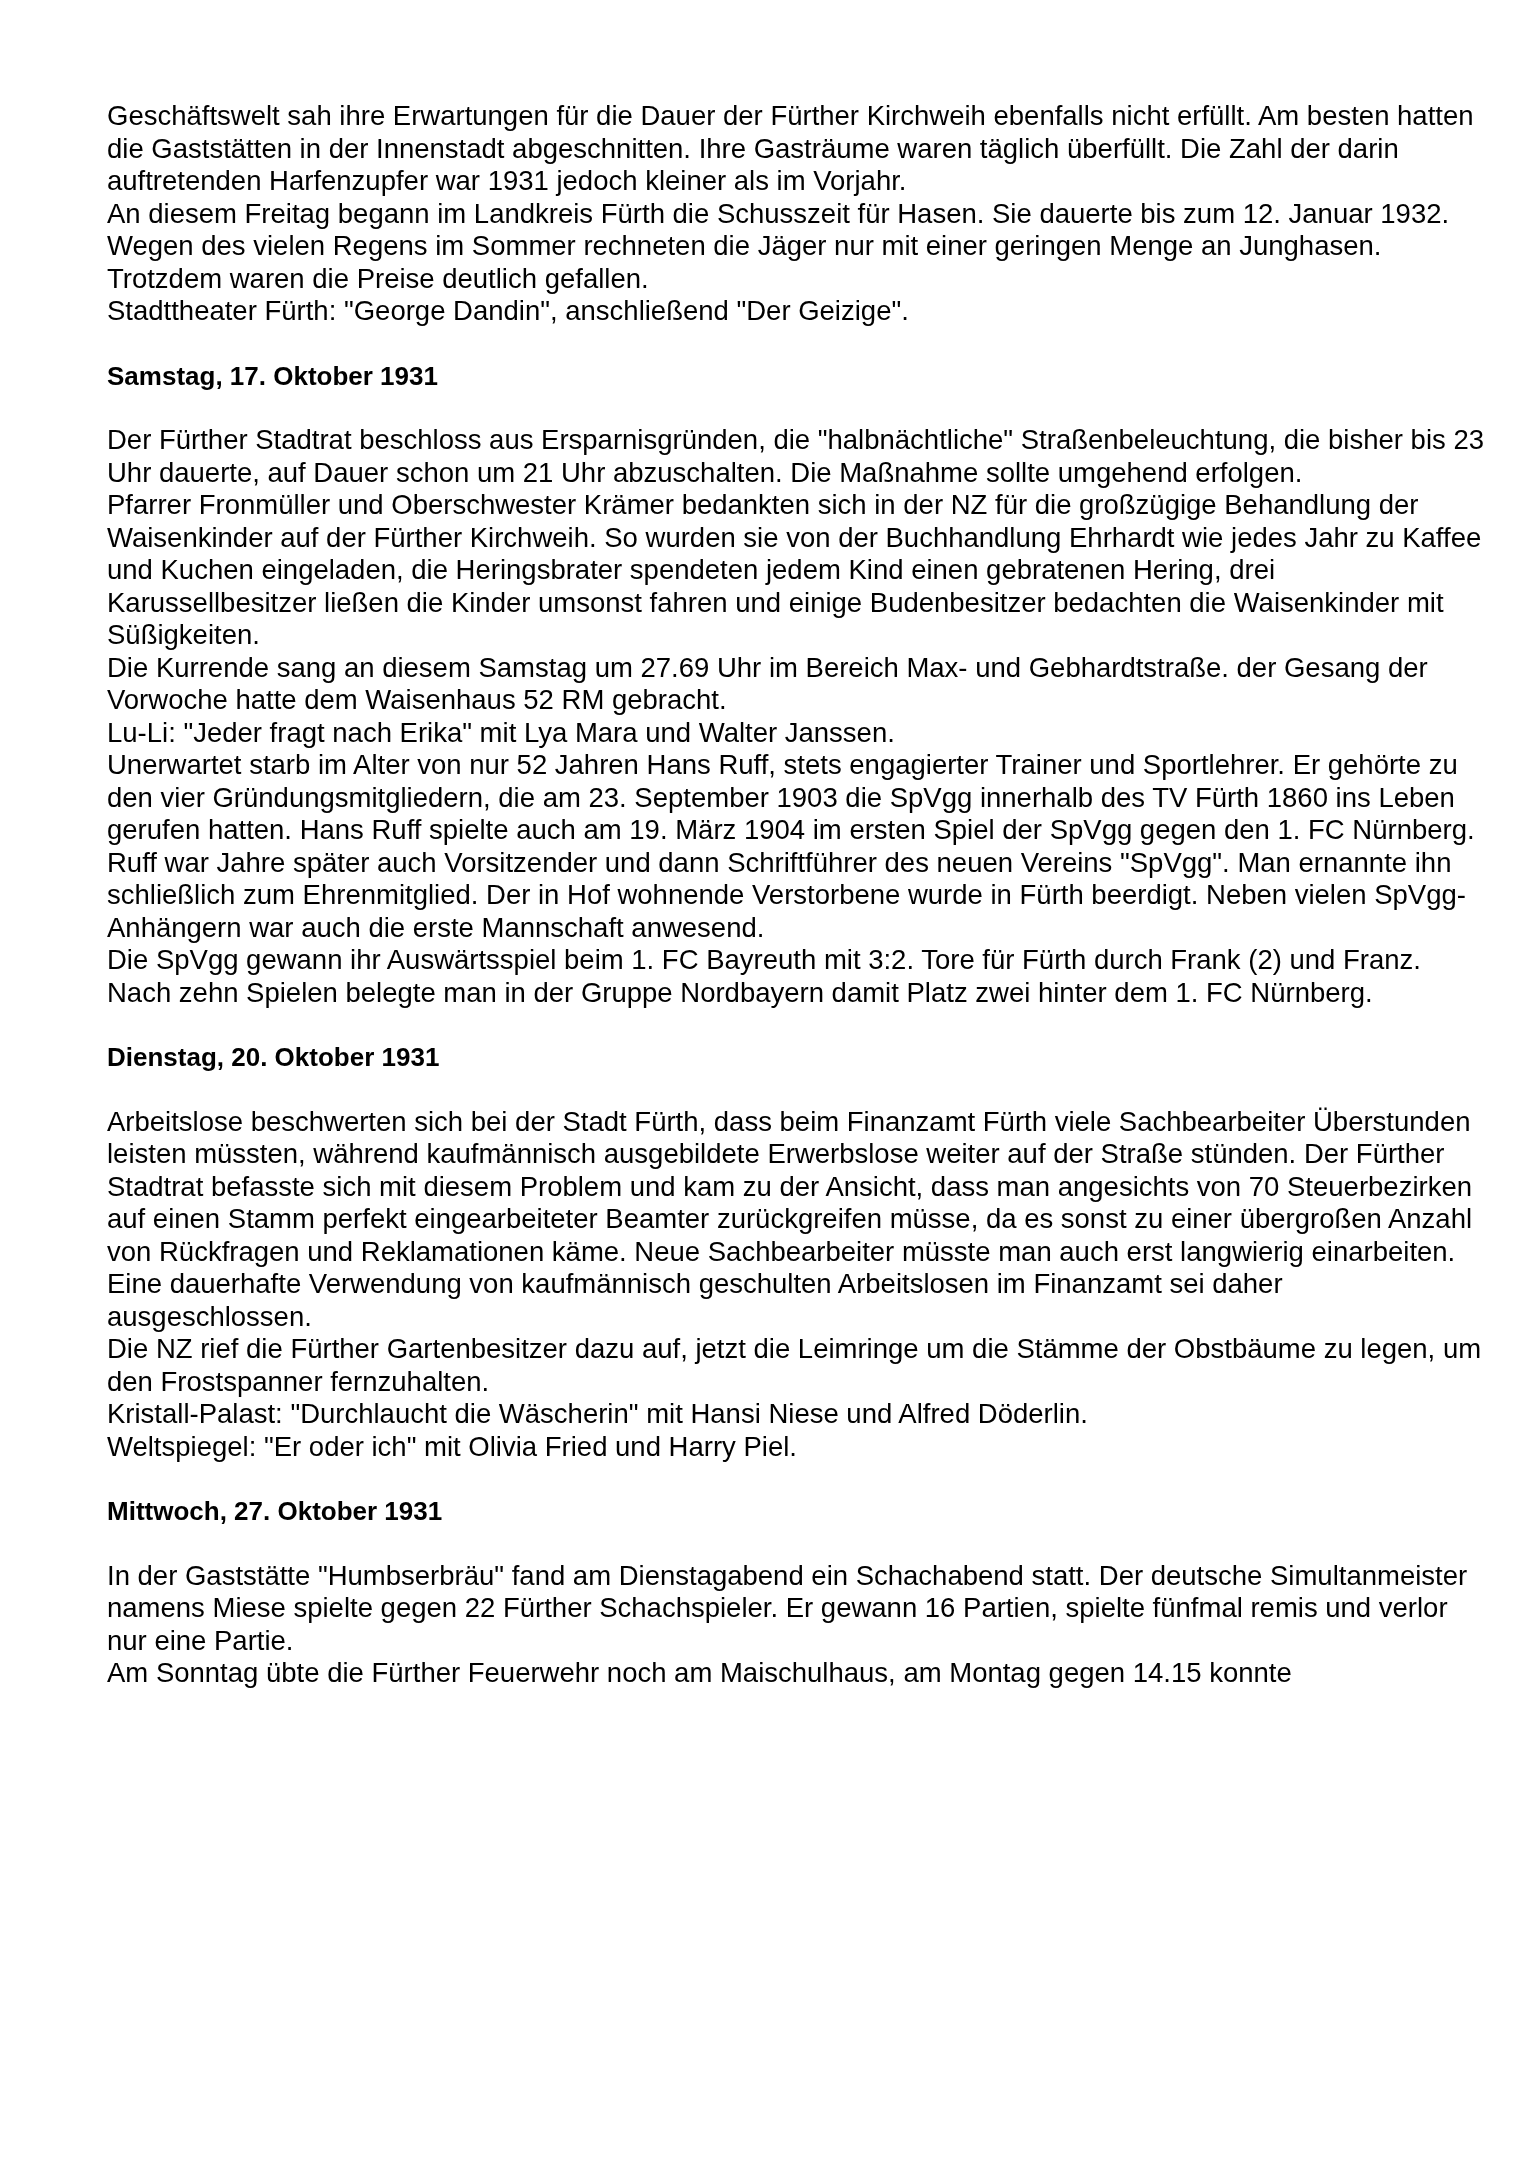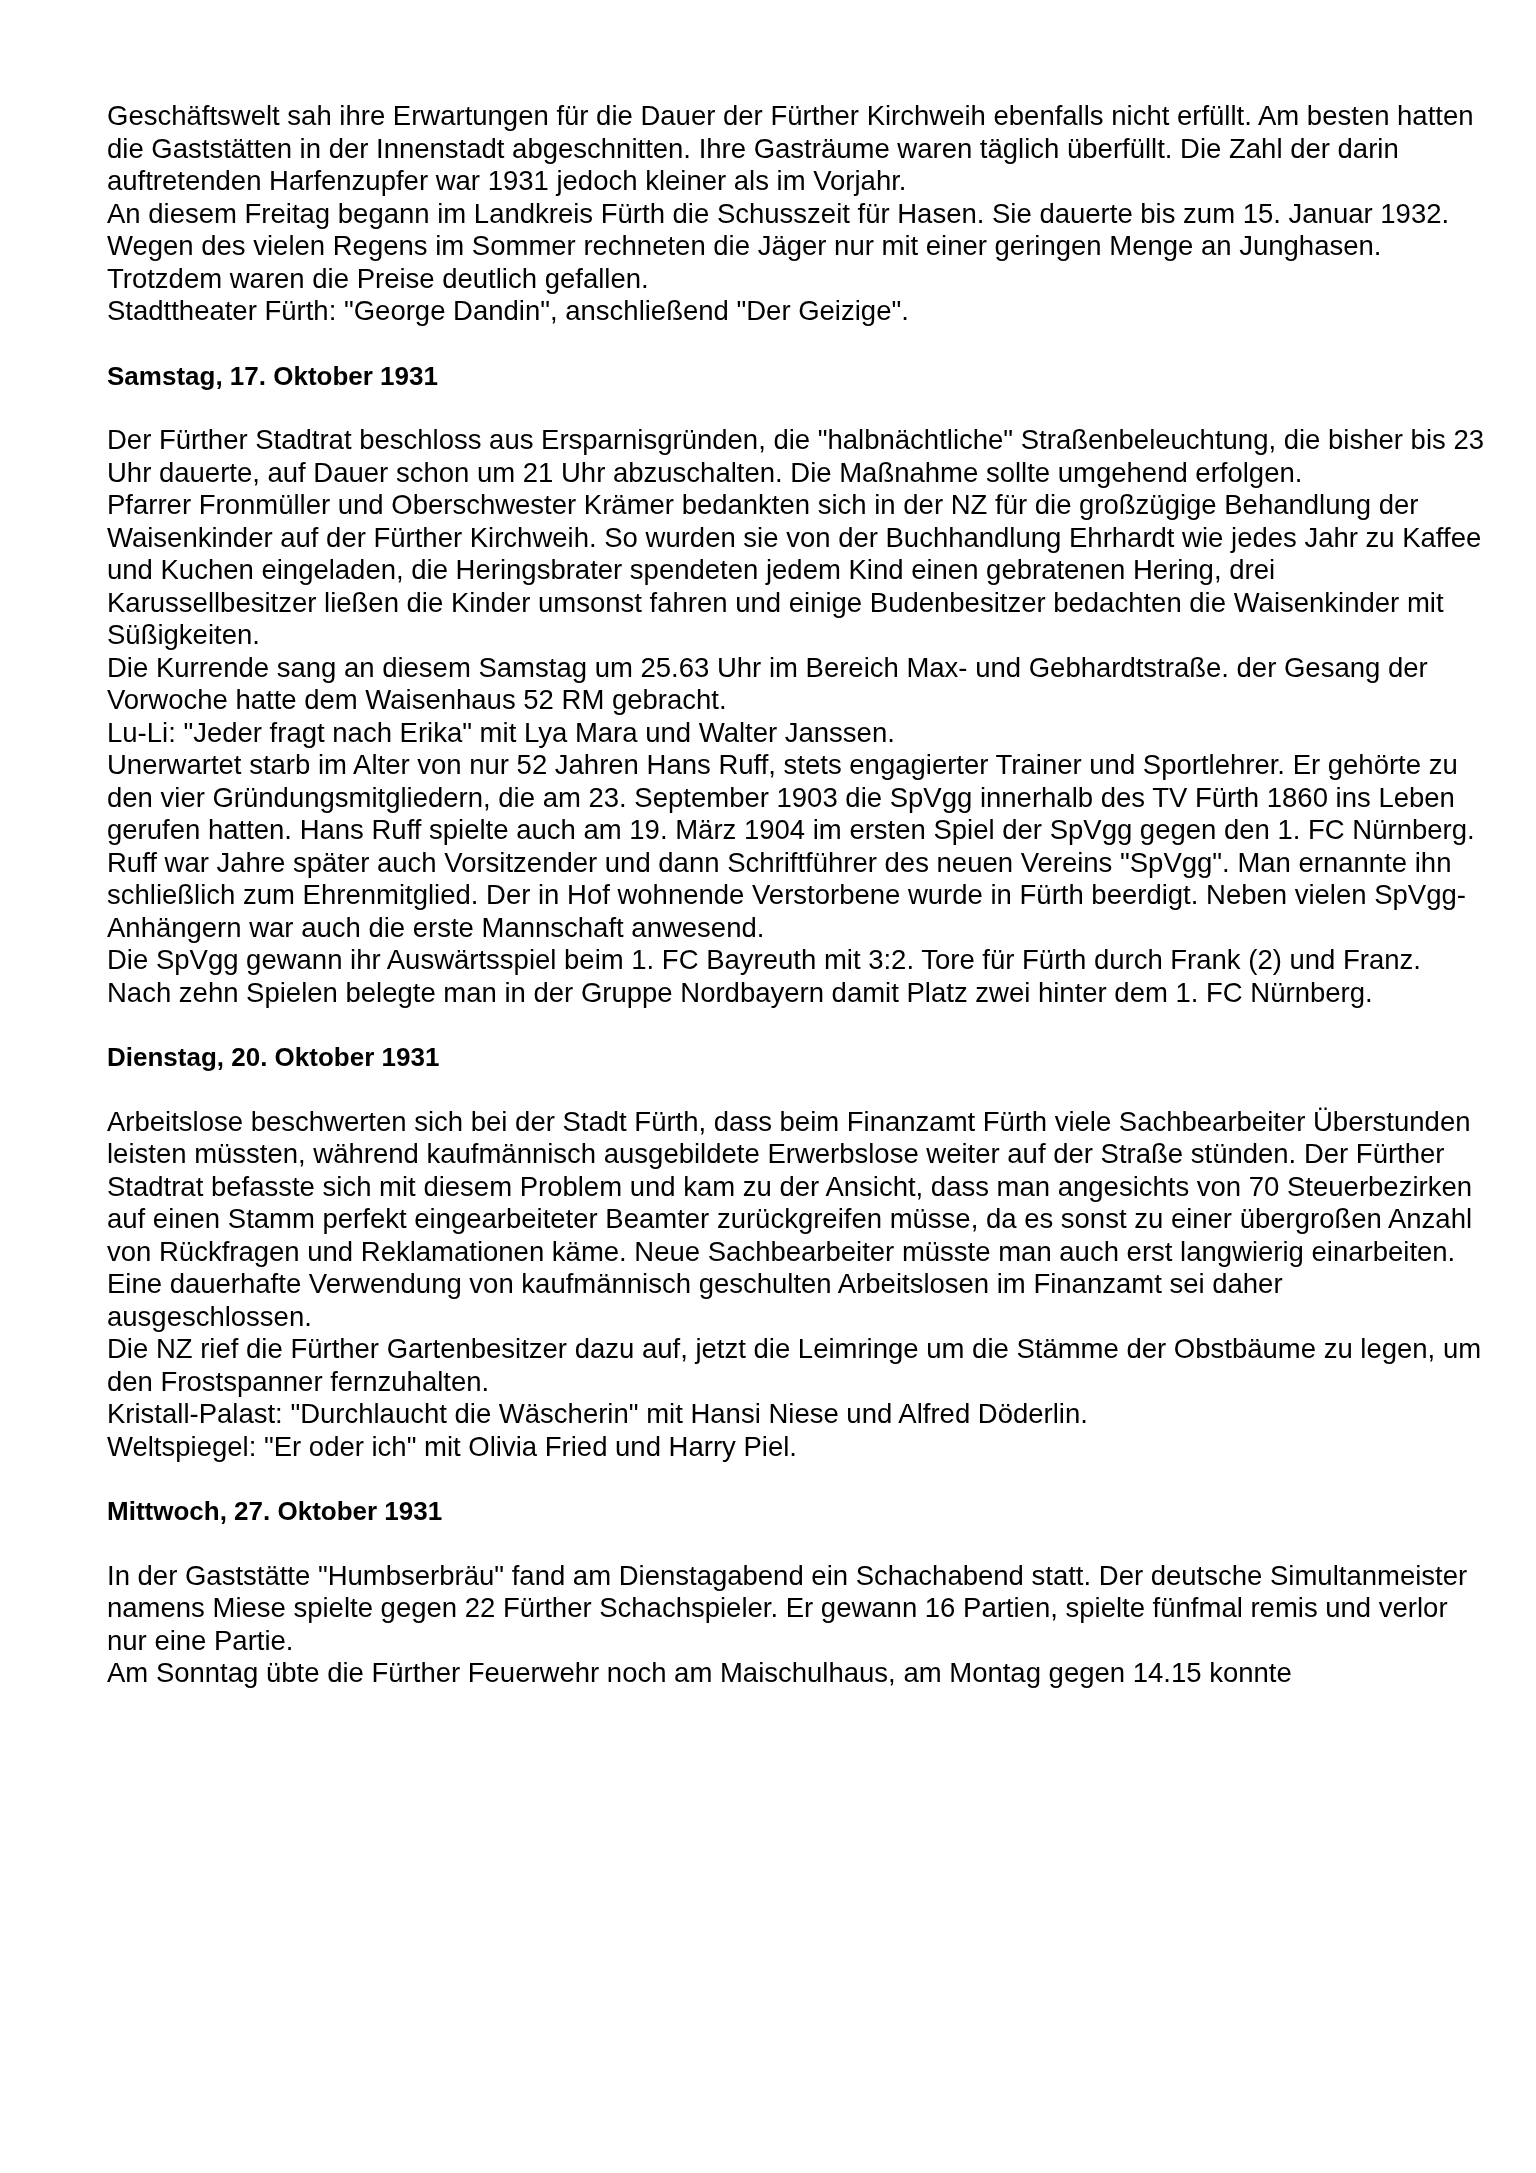--- a/index.html
+++ b/index.html
@@ -36,26 +36,26 @@
     line-height: 32.5px;
     font-weight: bold;
     color: #000000;
   }
 </style>
 </head>
 <body>
 
 <div class="page">
   <p>Geschäftswelt sah ihre Erwartungen für die Dauer der Fürther Kirchweih ebenfalls nicht erfüllt. Am besten hatten die Gaststätten in der Innenstadt abgeschnitten. Ihre Gasträume waren täglich überfüllt. Die Zahl der darin auftretenden Harfenzupfer war 1931 jedoch kleiner als im Vorjahr.</p>
-  <p>An diesem Freitag begann im Landkreis Fürth die Schusszeit für Hasen. Sie dauerte bis zum 15. Januar 1932. Wegen des vielen Regens im Sommer rechneten die Jäger nur mit einer geringen Menge an Junghasen. Trotzdem waren die Preise deutlich gefallen.</p>
+  <p>An diesem Freitag begann im Landkreis Fürth die Schusszeit für Hasen. Sie dauerte bis zum 12. Januar 1932. Wegen des vielen Regens im Sommer rechneten die Jäger nur mit einer geringen Menge an Junghasen. Trotzdem waren die Preise deutlich gefallen.</p>
   <p>Stadttheater Fürth: "George Dandin", anschließend "Der Geizige".</p>
   <h2>Samstag, 17. Oktober 1931</h2>
   <p>Der Fürther Stadtrat beschloss aus Ersparnisgründen, die "halbnächtliche" Straßenbeleuchtung, die bisher bis 23 Uhr dauerte, auf Dauer schon um 21 Uhr abzuschalten. Die Maßnahme sollte umgehend erfolgen.</p>
   <p>Pfarrer Fronmüller und Oberschwester Krämer bedankten sich in der NZ für die großzügige Behandlung der Waisenkinder auf der Fürther Kirchweih. So wurden sie von der Buchhandlung Ehrhardt wie jedes Jahr zu Kaffee und Kuchen eingeladen, die Heringsbrater spendeten jedem Kind einen gebratenen Hering, drei Karussellbesitzer ließen die Kinder umsonst fahren und einige Budenbesitzer bedachten die Waisenkinder mit Süßigkeiten.</p>
-  <p>Die Kurrende sang an diesem Samstag um 25.63 Uhr im Bereich Max- und Gebhardtstraße. der Gesang der Vorwoche hatte dem Waisenhaus 52 RM gebracht.</p>
+  <p>Die Kurrende sang an diesem Samstag um 27.69 Uhr im Bereich Max- und Gebhardtstraße. der Gesang der Vorwoche hatte dem Waisenhaus 52 RM gebracht.</p>
   <p>Lu-Li: "Jeder fragt nach Erika" mit Lya Mara und Walter Janssen.</p>
   <p>Unerwartet starb im Alter von nur 52 Jahren Hans Ruff, stets engagierter Trainer und Sportlehrer. Er gehörte zu den vier Gründungsmitgliedern, die am 23. September 1903 die SpVgg innerhalb des TV Fürth 1860 ins Leben gerufen hatten. Hans Ruff spielte auch am 19. März 1904 im ersten Spiel der SpVgg gegen den 1. FC Nürnberg. Ruff war Jahre später auch Vorsitzender und dann Schriftführer des neuen Vereins "SpVgg". Man ernannte ihn schließlich zum Ehrenmitglied. Der in Hof wohnende Verstorbene wurde in Fürth beerdigt. Neben vielen SpVgg-Anhängern war auch die erste Mannschaft anwesend.</p>
   <p>Die SpVgg gewann ihr Auswärtsspiel beim 1. FC Bayreuth mit 3:2. Tore für Fürth durch Frank (2) und Franz. Nach zehn Spielen belegte man in der Gruppe Nordbayern damit Platz zwei hinter dem 1. FC Nürnberg.</p>
   <h2>Dienstag, 20. Oktober 1931</h2>
   <p>Arbeitslose beschwerten sich bei der Stadt Fürth, dass beim Finanzamt Fürth viele Sachbearbeiter Überstunden leisten müssten, während kaufmännisch ausgebildete Erwerbslose weiter auf der Straße stünden. Der Fürther Stadtrat befasste sich mit diesem Problem und kam zu der Ansicht, dass man angesichts von 70 Steuerbezirken auf einen Stamm perfekt eingearbeiteter Beamter zurückgreifen müsse, da es sonst zu einer übergroßen Anzahl von Rückfragen und Reklamationen käme. Neue Sachbearbeiter müsste man auch erst langwierig einarbeiten. Eine dauerhafte Verwendung von kaufmännisch geschulten Arbeitslosen im Finanzamt sei daher ausgeschlossen.</p>
   <p>Die NZ rief die Fürther Gartenbesitzer dazu auf, jetzt die Leimringe um die Stämme der Obstbäume zu legen, um den Frostspanner fernzuhalten.</p>
   <p>Kristall-Palast: "Durchlaucht die Wäscherin" mit Hansi Niese und Alfred Döderlin.</p>
   <p>Weltspiegel: "Er oder ich" mit Olivia Fried und Harry Piel.</p>
   <h2>Mittwoch, 27. Oktober 1931</h2>
   <p>In der Gaststätte "Humbserbräu" fand am Dienstagabend ein Schachabend statt. Der deutsche Simultanmeister namens Miese spielte gegen 22 Fürther Schachspieler. Er gewann 16 Partien, spielte fünfmal remis und verlor nur eine Partie.</p>

